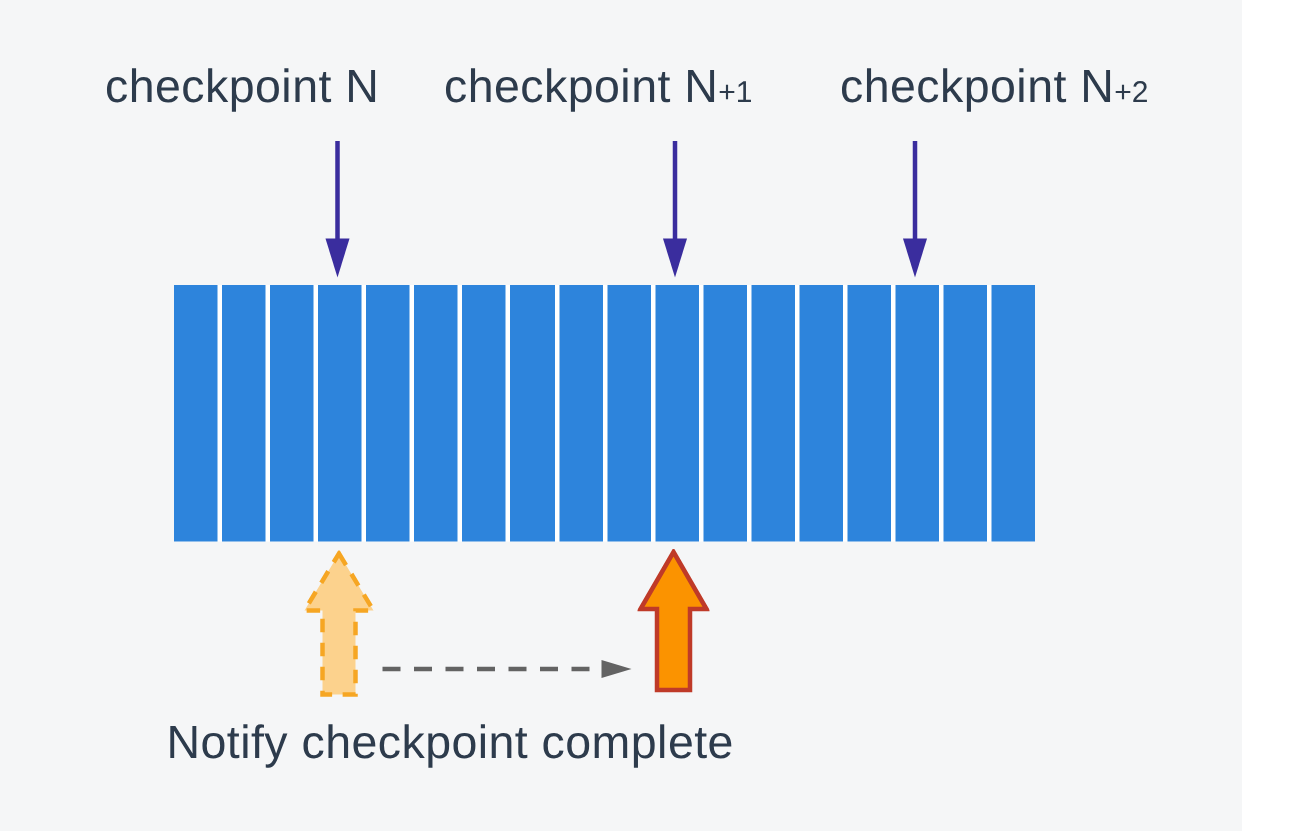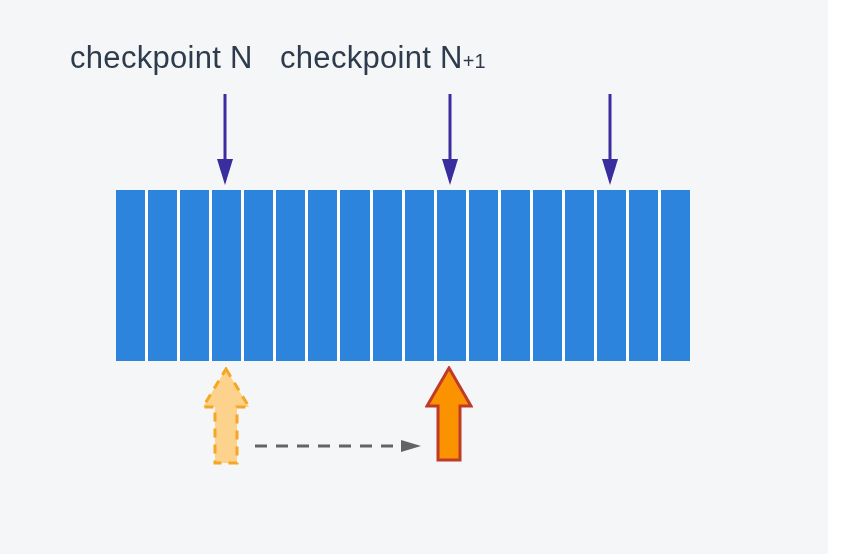--- a/index.html
+++ b/index.html
@@ -10,21 +10,21 @@
     font-family:"Liberation Sans", sans-serif;
     overflow:hidden;
   }
   .cp-label{
     position:absolute;top:40px;
     font-size:31px;color:var(--text,#2d3b4c);
     letter-spacing:.3px;white-space:nowrap;
   }
   .cp-label .sub{font-size:20px;letter-spacing:0;}
   #cp-label-0{left:70px;}
-  #cp-label-1{left:280px;}
+  #cp-label-1{left:296px;}
   #cp-label-2{left:560px;}
 
   .down-arrow{position:absolute;top:93px;}
   #down-arrow-0{left:215px;}
   #down-arrow-1{left:440px;}
   #down-arrow-2{left:600px;}
   .down-arrow line{stroke:var(--checkpoint_arrow,#3a2d9e);stroke-width:3;}
   .down-arrow polygon{fill:var(--checkpoint_arrow,#3a2d9e);}
 
   .log-bar{
@@ -58,20 +58,21 @@
   #durable-cursor-label{left:480px;top:409px;}
   #notify-label{left:111px;top:477px;}
 </style>
 </head>
 <body>
 
 <div class="canvas">
 
   <div class="cp-label" id="cp-label-0"><span>checkpoint N</span><span class="sub"></span></div>
   <div class="cp-label" id="cp-label-1"><span>checkpoint N</span><span class="sub">+1</span></div>
+  <div class="cp-label" id="cp-label-2"><span>checkpoint N</span><span class="sub">+2</span></div>
 
   <svg class="down-arrow" id="down-arrow-0" width="20" height="94" viewBox="0 0 20 94">
     <line x1="10" y1="1" x2="10" y2="68"></line>
     <polygon points="2,66 18,66 10,92"></polygon>
   </svg>
   <svg class="down-arrow" id="down-arrow-1" width="20" height="94" viewBox="0 0 20 94">
     <line x1="10" y1="1" x2="10" y2="68"></line>
     <polygon points="2,66 18,66 10,92"></polygon>
   </svg>
   <svg class="down-arrow" id="down-arrow-2" width="20" height="94" viewBox="0 0 20 94">
@@ -106,14 +107,15 @@
 
   <svg class="cursor-arrow" width="48" height="96" viewBox="0 0 48 96">
     <path d="M24 2 L46 40 L35 40 L35 94 L13 94 L13 40 L2 40 Z"></path>
   </svg>
 
   <svg class="dashed-link" width="172" height="18" viewBox="0 0 172 18">
     <line x1="2" y1="9" x2="148" y2="9"></line>
     <polygon points="148,3 148,15 168,9"></polygon>
   </svg>
 
+  <div class="annotation" id="notify-label">Notify checkpoint complete</div>
 
 </div>
 
 </body></html>

